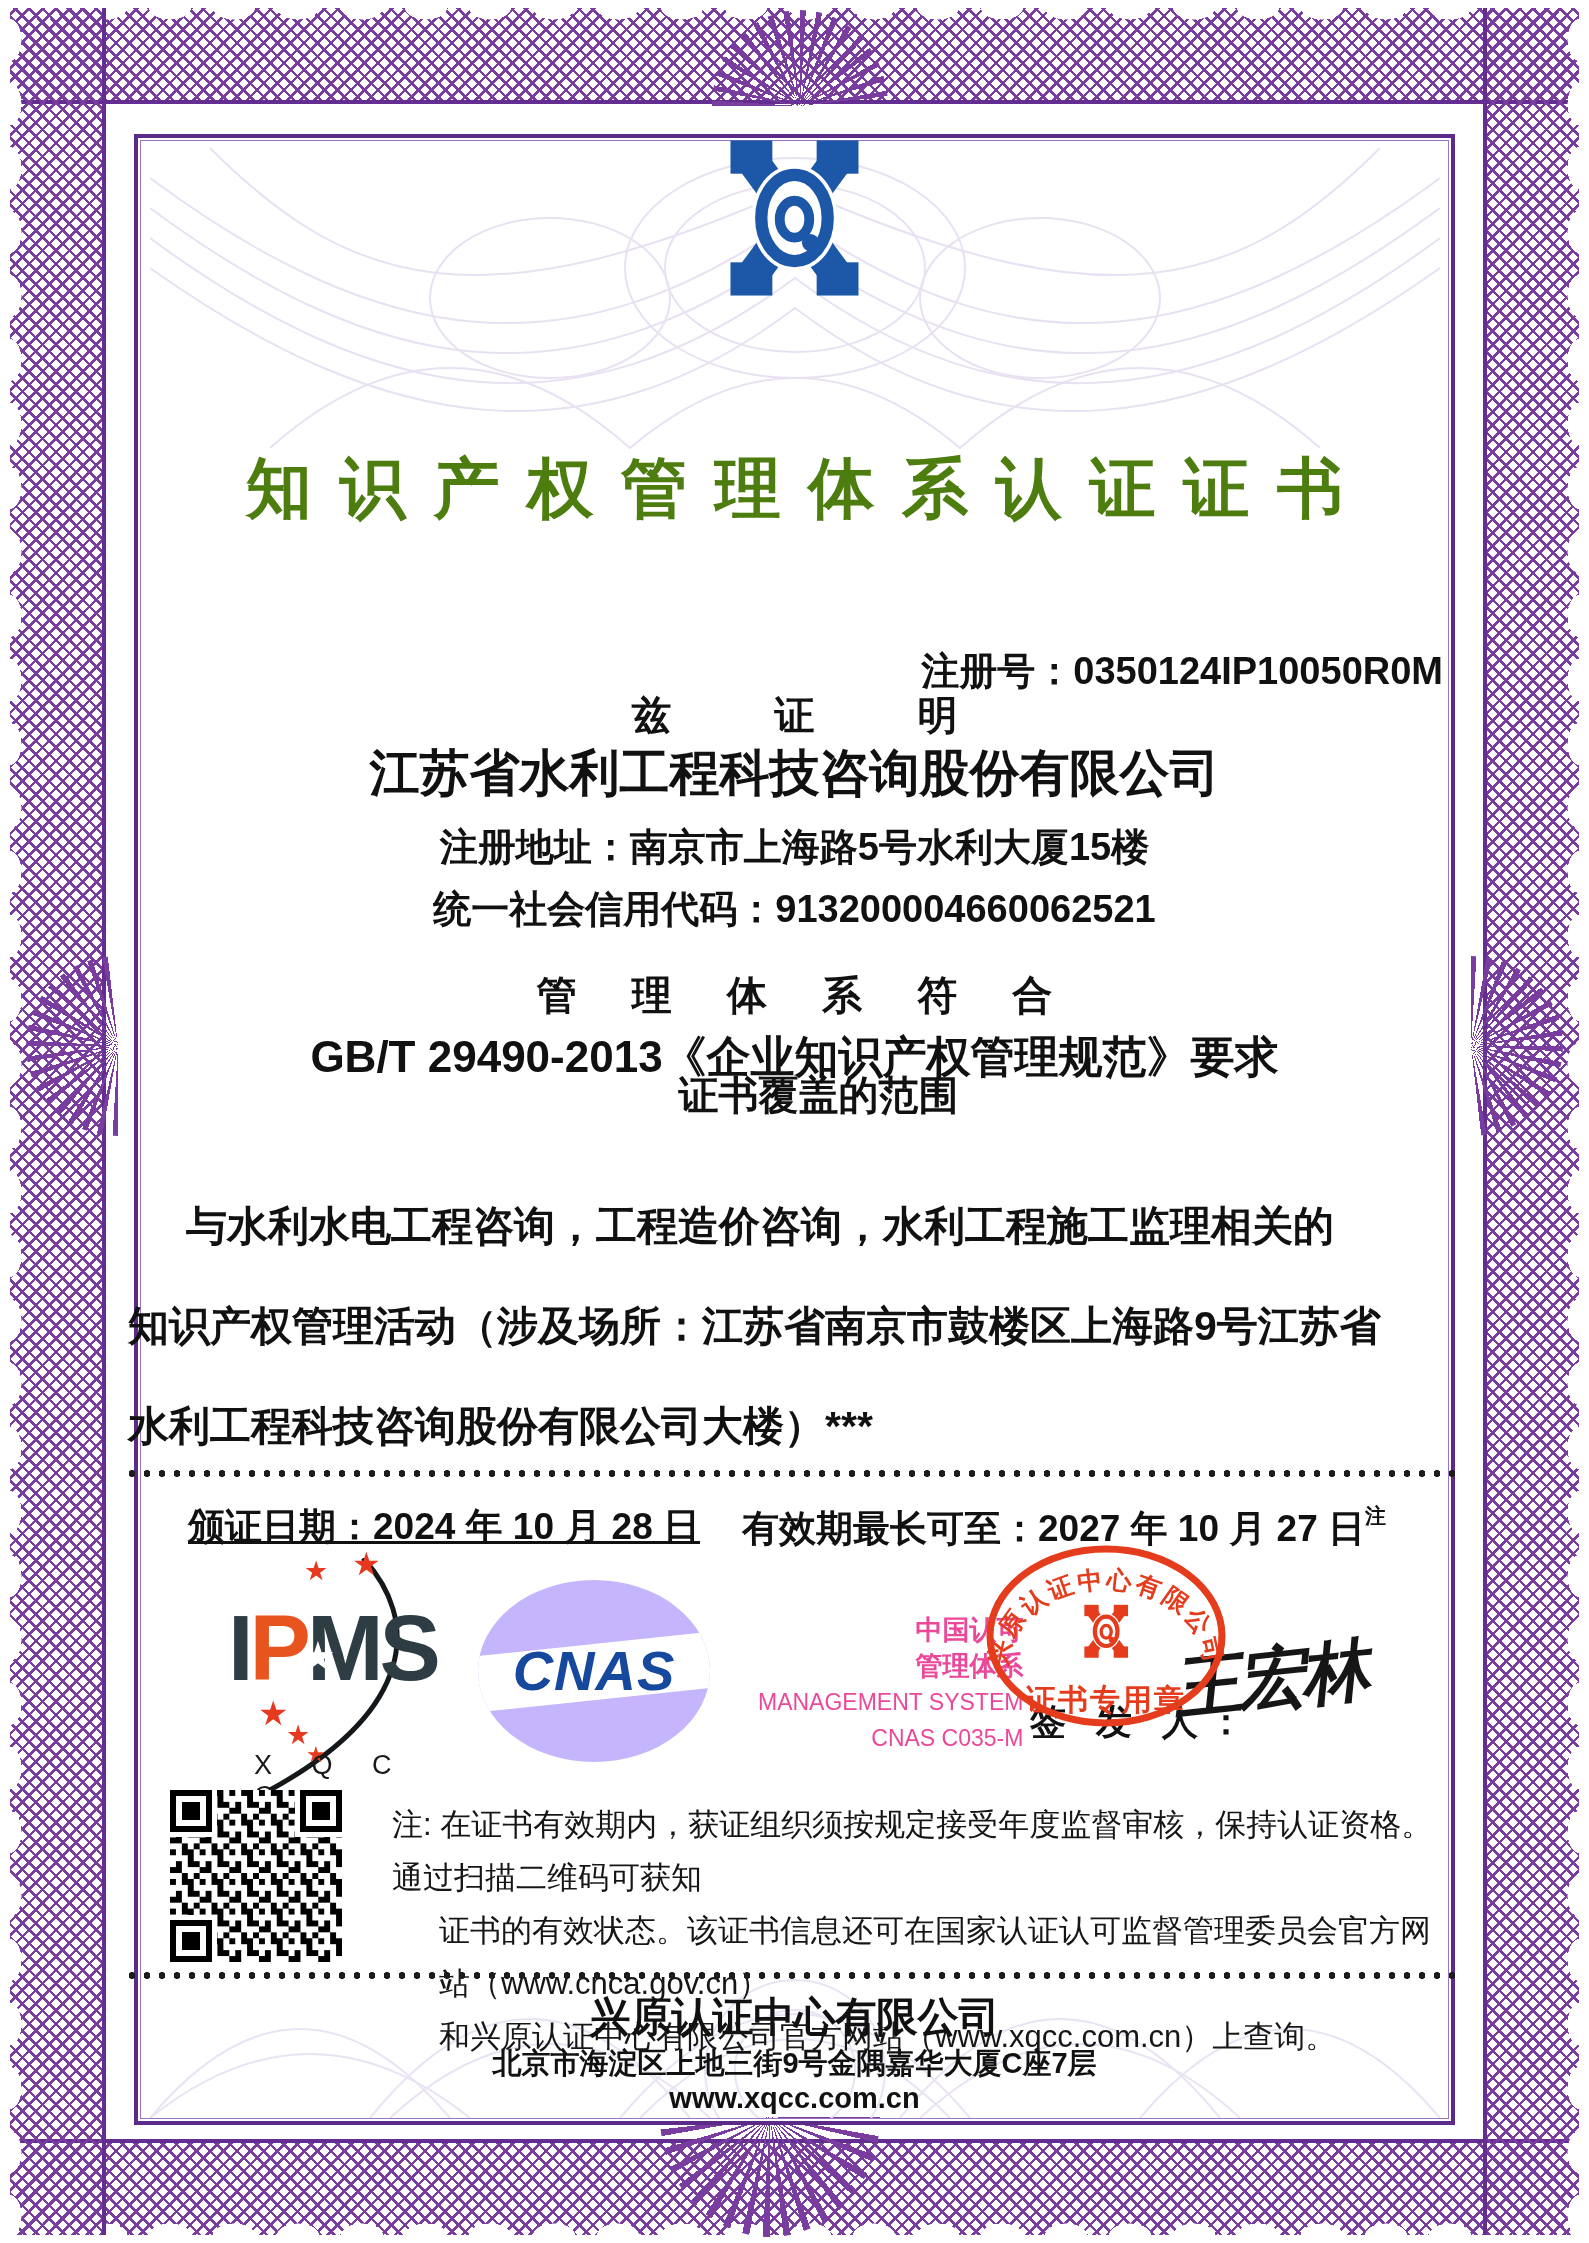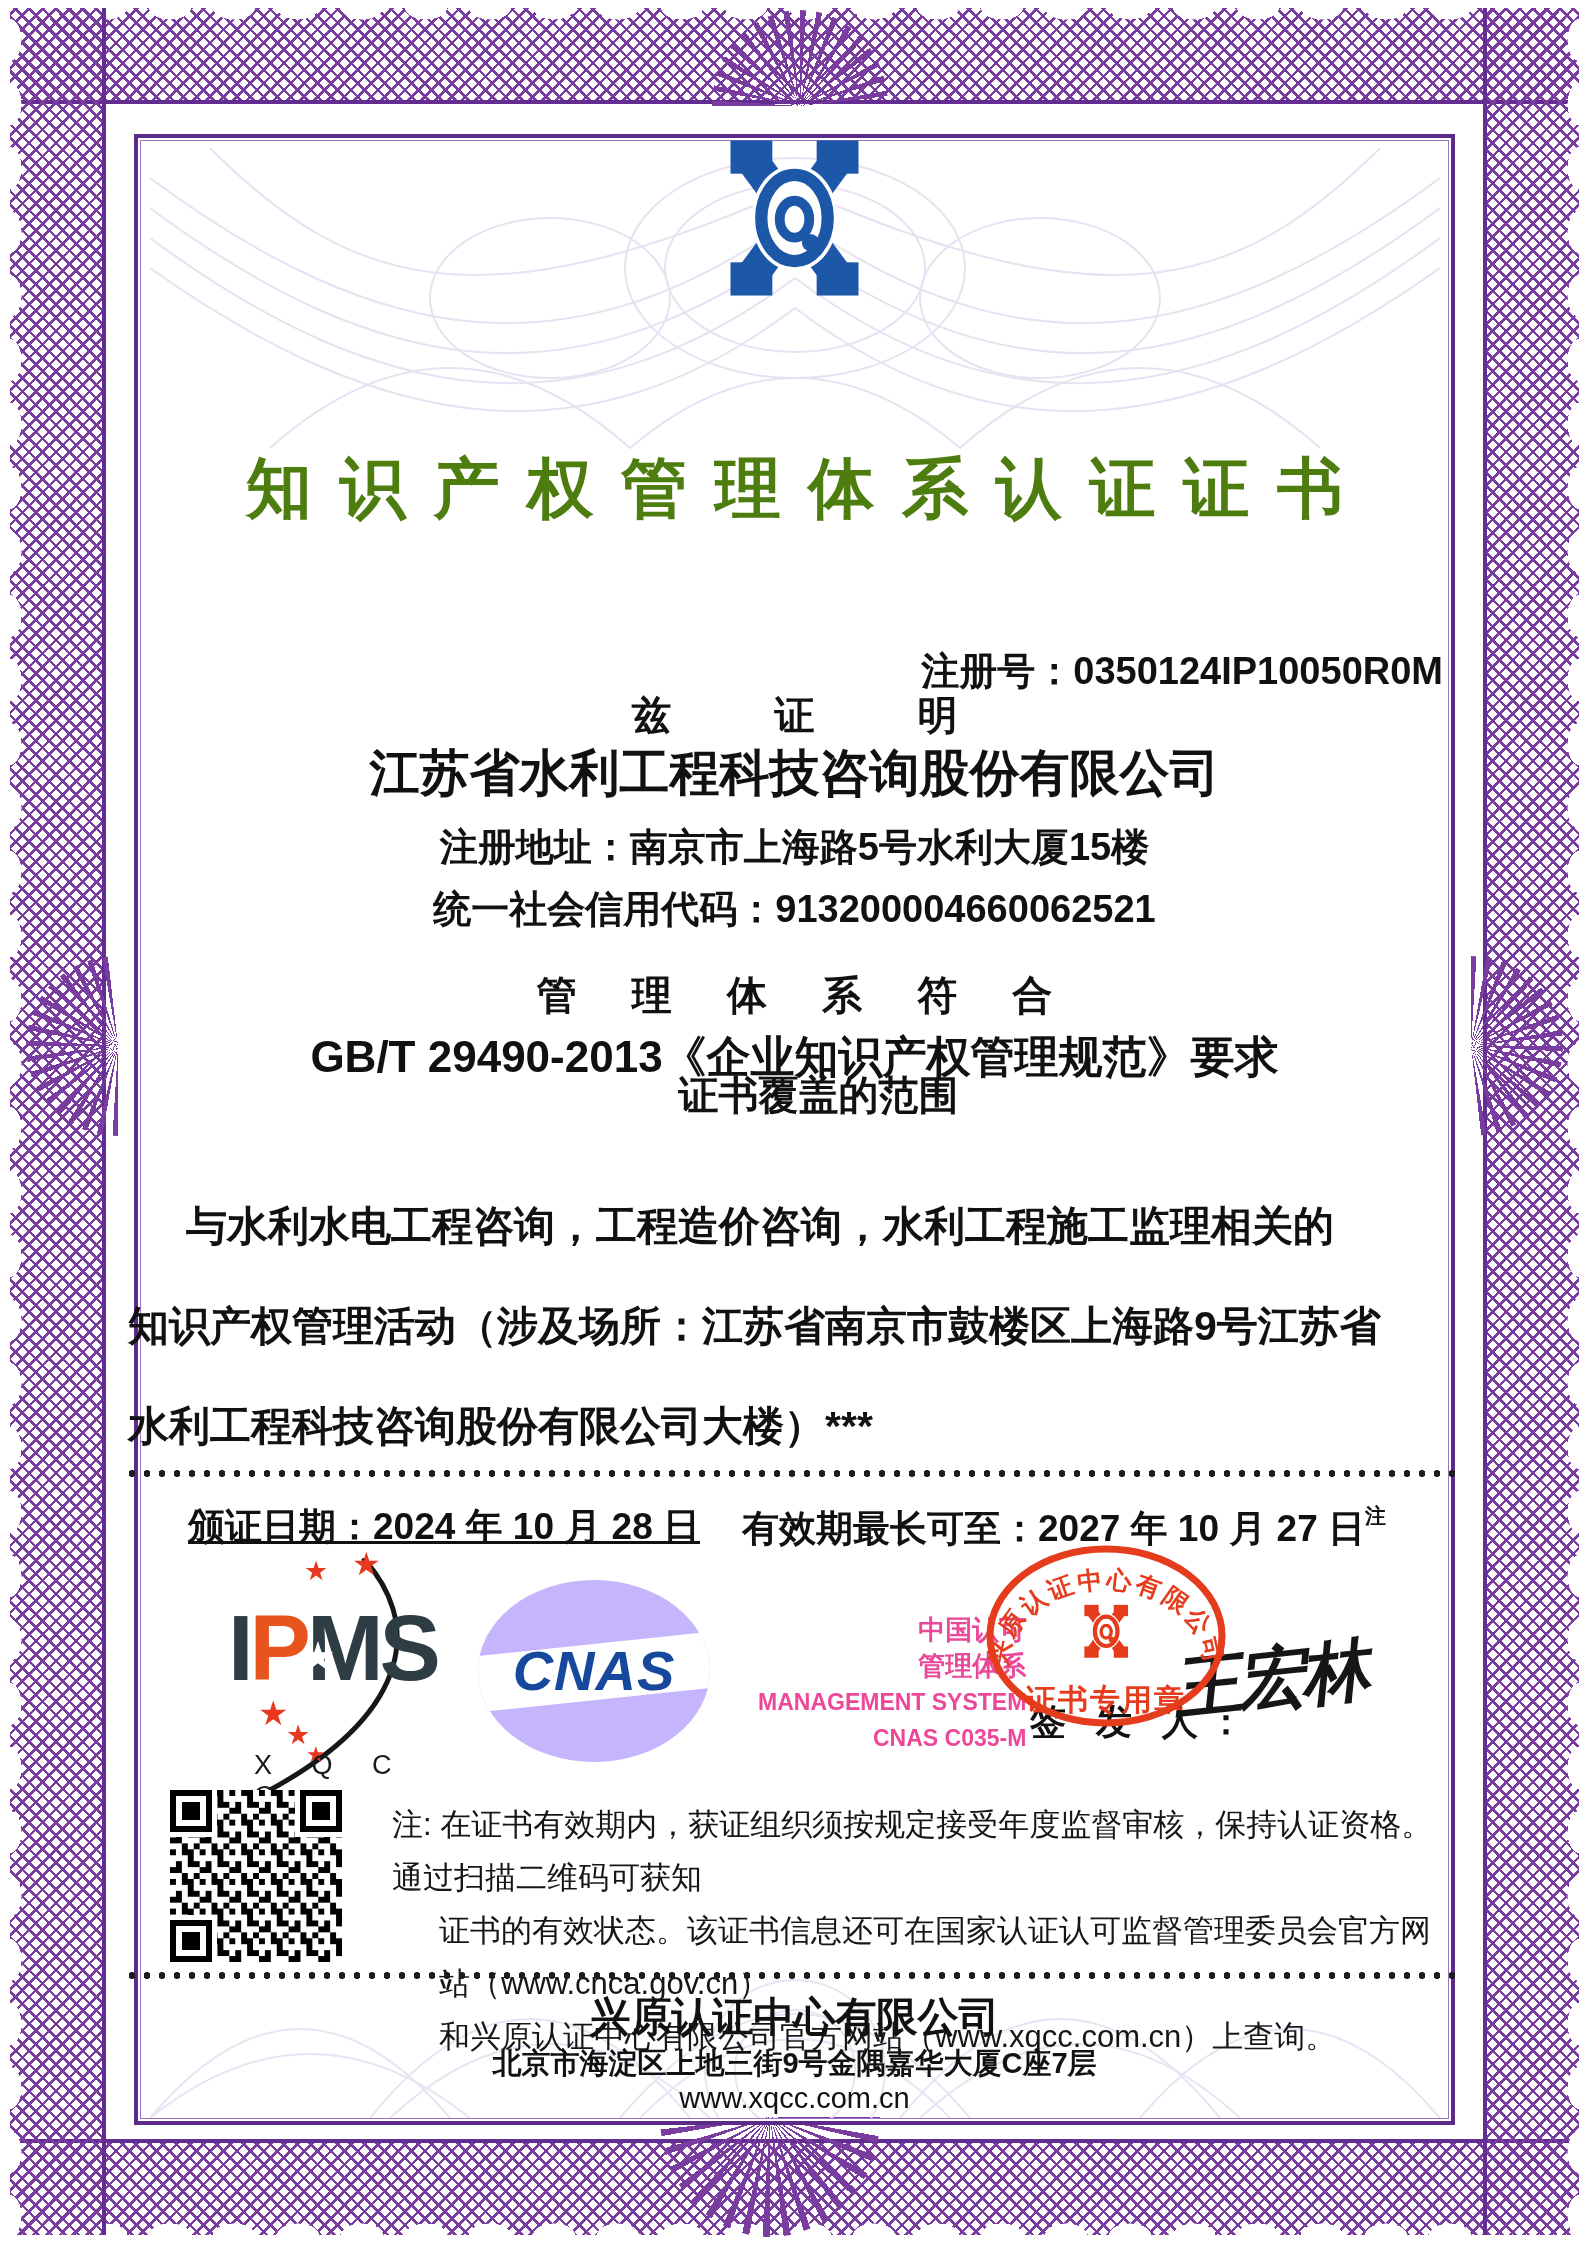--- a/index.html
+++ b/index.html
@@ -75,36 +75,36 @@
   .xqcc{position:absolute;left:96px;top:192px;font-size:27px;letter-spacing:16px;color:#1a1a1a;font-weight:500;}
   .ipms-swoosh{position:absolute;left:0;top:0;}
 
   .cnas{position:absolute;left:478px;top:1580px;width:232px;height:182px;
       background:#c4b5fd;border-radius:50%;overflow:hidden;}
   .cnas-band{position:absolute;left:-30px;right:-30px;top:64px;height:56px;background:#fff;transform:rotate(-6deg);}
   .cnas-text{position:absolute;left:0;right:0;top:58px;text-align:center;font-size:56px;font-weight:900;
       font-style:italic;color:#16499e;letter-spacing:1px;}
 
   .acc{left:758px;top:1612px;font-size:27px;font-weight:600;line-height:36px;color:#ec4899;text-align:right;}
-  .acc .en{font-size:23px;font-weight:700;}
+  .acc .en{font-size:23px;font-weight:400;}
 
   .seal{left:982px;top:1542px;width:248px;height:188px;}
   .signer{left:1030px;top:1698px;font-size:36px;font-weight:600;letter-spacing:10px;}
   .signature{left:1178px;top:1634px;font-size:68px;font-weight:800;color:#161616;
       transform:rotate(-6deg) skewX(-12deg);letter-spacing:-4px;}
 
   
   .qr{left:170px;top:1790px;width:172px;height:172px;}
   .note{left:392px;top:1798px;width:1056px;font-size:31px;font-weight:500;line-height:53px;color:#161616;}
   .note .ind{padding-left:47px;}
 
   
   .f-name{top:1990px;font-size:41px;font-weight:800;}
   .f-addr{top:2044px;font-size:29px;font-weight:600;}
-  .f-web{top:2082px;font-size:29px;font-weight:400;}
+  .f-web{top:2082px;font-size:29px;font-weight:700;}
 </style>
 </head>
 <body>
 
 <div class="page">
 
   <div class="lace lace-top"></div>
   <div class="lace lace-bottom"></div>
   <div class="lace lace-left"></div>
   <div class="lace lace-right"></div>

